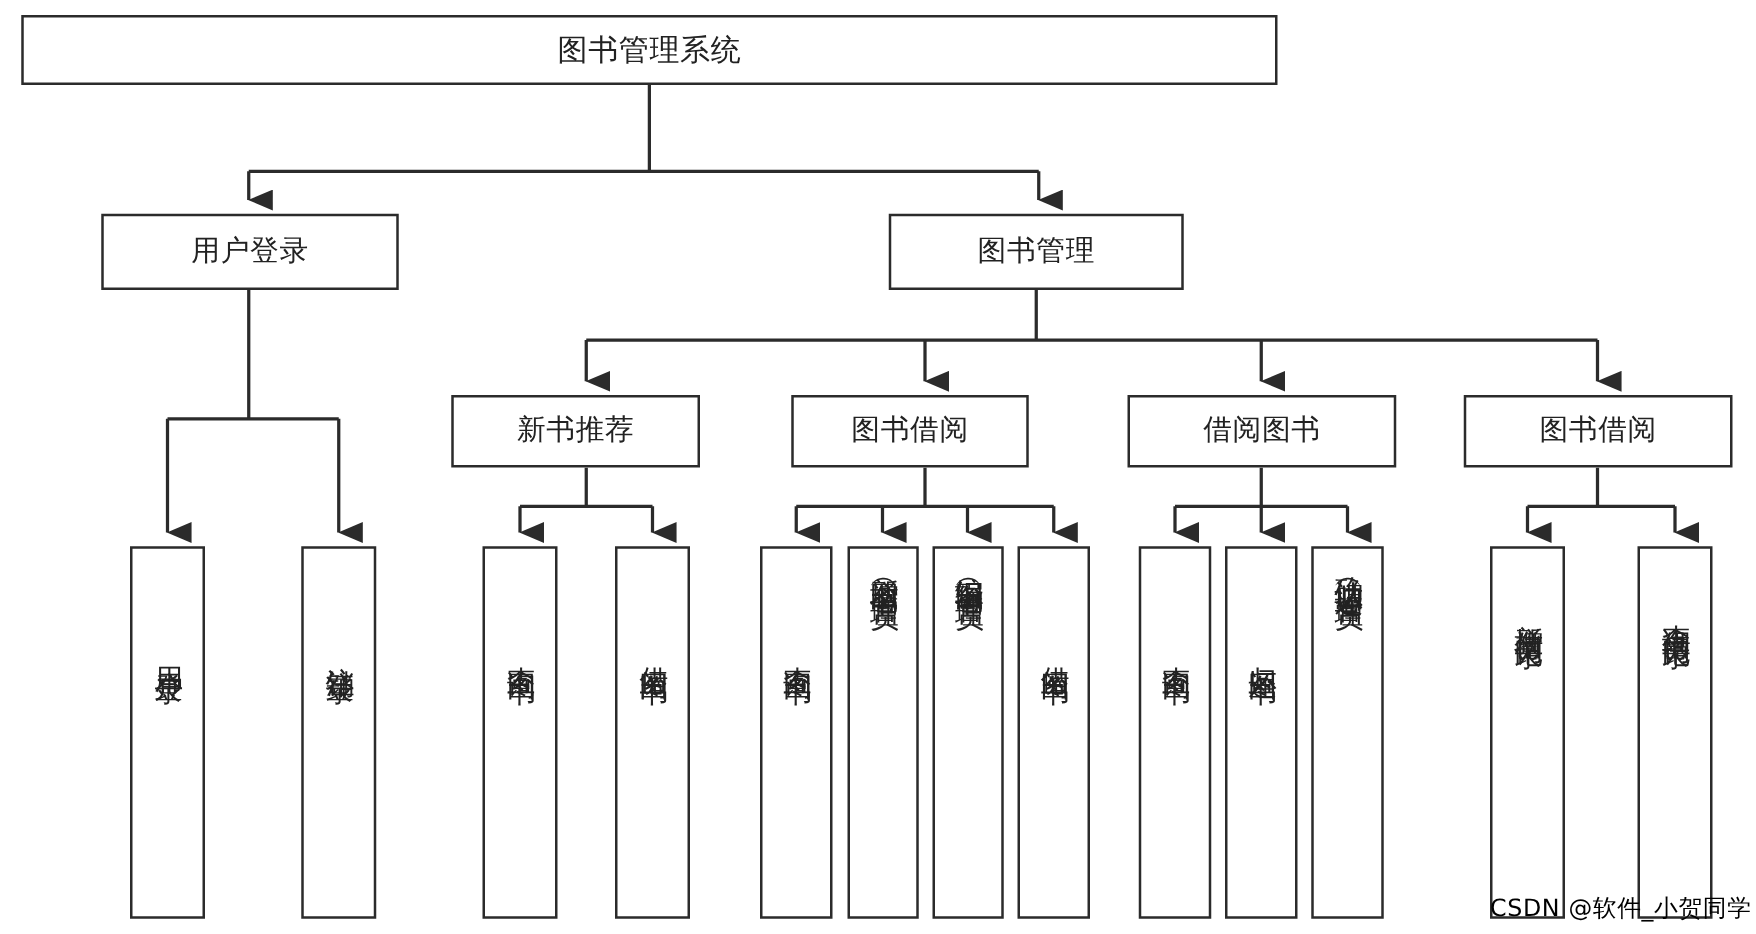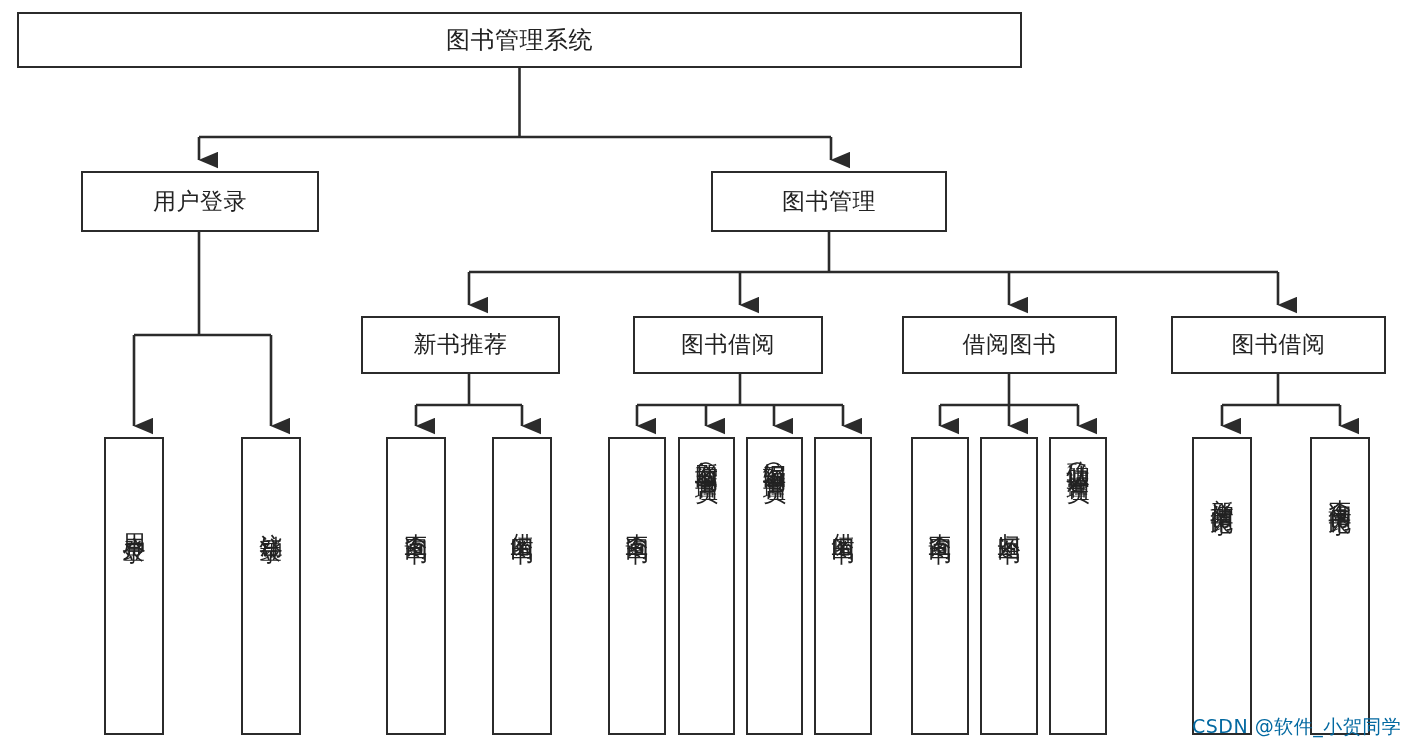--- a/index.html
+++ b/index.html
@@ -64,21 +64,21 @@
     font-size: 23px;
     letter-spacing: 3px;
     line-height: 1;
   }
   .node.vert.tall-text {
     align-items: flex-start;
   }
   .watermark {
     position: absolute;
     font-size: 19px;
-    color: #0369a1;
+    color: #000000;
     white-space: nowrap;
     letter-spacing: 0.5px;
   }
 </style>
 </head>
 <body>
 
 <div id="diagram-root">
 
   <svg id="edge-layer" viewBox="0 0 1405 747" width="1405" height="747" xmlns="http://www.w3.org/2000/svg">

